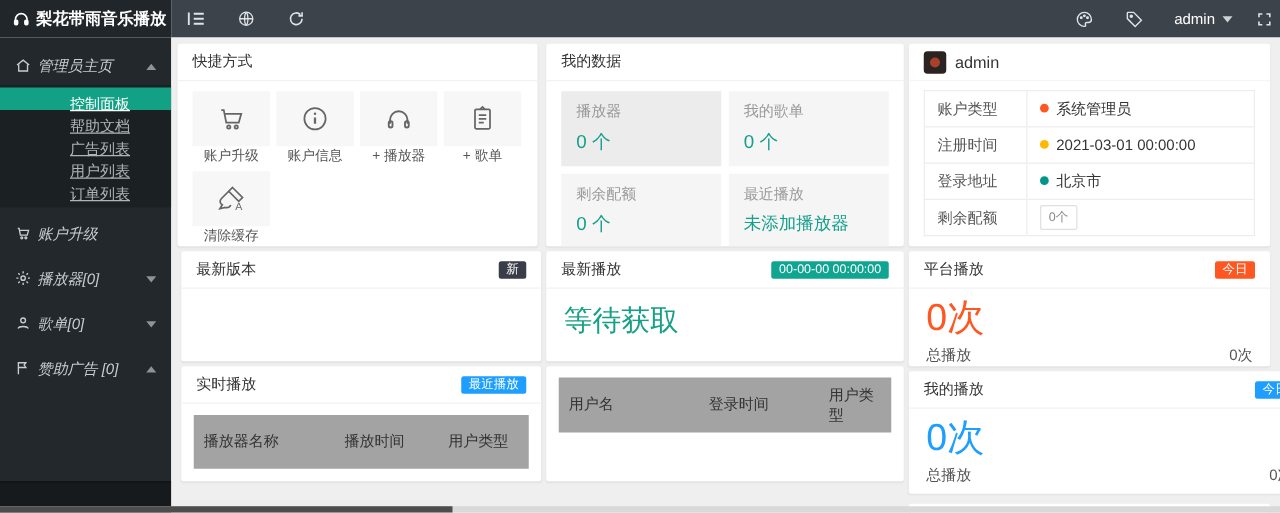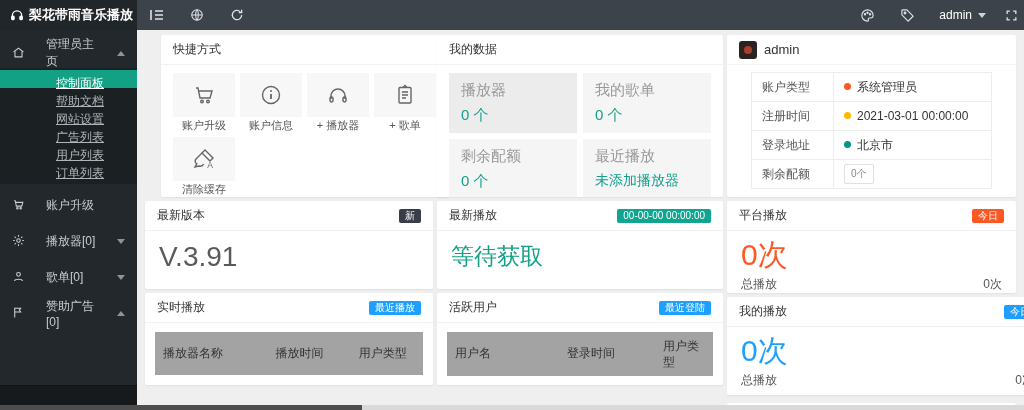--- a/index.html
+++ b/index.html
@@ -11,21 +11,21 @@
     color:#fff; display:flex; align-items:center; gap:5px; padding-left:10px; font-size:13px; font-weight:bold; }
   .topbar { position:absolute; left:137px; top:0; right:0; height:30px; background:#3c434b;
     display:flex; align-items:center; color:#dfe2e6; }
   .tb-ic { width:40px; height:30px; display:flex; align-items:center; justify-content:center; cursor:pointer; }
   .tb-right { margin-left:auto; display:flex; align-items:center; }
   .tb-user { display:flex; align-items:center; gap:6px; font-size:12px; color:#fff; padding:0 12px; cursor:pointer; }
   .caret-down { width:0; height:0; border-left:4px solid transparent; border-right:4px solid transparent; border-top:5px solid #cfd3d6; }
 
   
   .sidebar { position:absolute; left:0; top:30px; width:137px; bottom:0; background:#23282c; color:#c8cdd1; font-size:12px; }
-  .side-item { height:30px; display:flex; align-items:center; gap:20px; padding:0 12px; cursor:pointer; position:relative; }
+  .side-item { height:30px; display:flex; align-items:center; gap:4px; padding:0 12px; cursor:pointer; position:relative;font-style:italic; }
   .side-item .lbl { flex:1; }
   .arrow-up { width:0; height:0; border-left:4px solid transparent; border-right:4px solid transparent; border-bottom:5px solid #8d9398; }
   .arrow-down { width:0; height:0; border-left:4px solid transparent; border-right:4px solid transparent; border-top:5px solid #8d9398; }
   .submenu { background:#1b2023; padding:2px 0 6px; }
   .sub-item { height:18px; line-height:27px; padding-left:56px; color:#aeb4b9; cursor:pointer;text-decoration:underline; }
   .sub-item.active { background:#13a185; color:#fff; }
   .side-gap { height:8px; }
   .side-bottom { position:absolute; left:0; right:0; bottom:5px; top:355px; background:#171a1d; border-top:1px solid #101214; }
   .side-bottom .side-item { margin-top:18px; color:#b9bec2; }
   .s-ic { width:14px; height:14px; flex:0 0 14px; display:inline-flex; }
@@ -36,21 +36,21 @@
   .card { position:absolute; background:#fff; border-radius:2px; box-shadow:0 1px 2px rgba(0,0,0,.06); overflow:hidden; }
   .card-h { height:30px; display:flex; align-items:center; padding:0 12px; font-size:12px; color:#333;
     border-bottom:1px solid #f2f2f2; }
   .card-h .sp { flex:1; }
   .badge { font-size:10px; color:#fff; padding:2px 6px; border-radius:2px; line-height:1; }
   .badge.dark { background:#393d49; }
   .badge.teal { background:#0fa591; }
   .badge.orange { background:#ff5722; }
   .badge.blue { background:#1e9fff; }
 
-  .c-shortcuts { left:24px;  top:5px;  width:288px; height:162px; }
+  .c-shortcuts { left:5px;  top:5px;  width:288px; height:162px; }
   .c-mydata    { left:300px; top:5px; width:286px; height:162px; }
   .c-profile   { left:590px; top:5px; width:289px; height:162px; }
   .c-version   { left:8px;  top:171px; width:288px; height:88px; }
   .c-latest    { left:300px; top:171px; width:286px; height:88px; }
   .c-platform  { left:590px; top:171px; width:289px; height:92px; }
   .c-realtime  { left:8px;  top:263px; width:288px; height:92px; }
   .c-active    { left:300px; top:263px; width:286px; height:92px; }
   .c-myplay    { left:590px; top:267px; width:321px; height:98px; }
   .c-next      { left:590px; top:373px; width:289px; height:7px; }
 
@@ -58,27 +58,27 @@
   .sc-body { padding:8px 12px 0; }
   .sc-grid { display:grid; grid-template-columns:repeat(4,62px); column-gap:5px; row-gap:4px; }
   .sc-item { cursor:pointer; text-align:center; }
   .sc-tile { width:62px; height:44px; background:#f7f7f7; display:flex; align-items:center; justify-content:center; color:#555; }
   .sc-lbl { font-size:11px; color:#555; line-height:16px; white-space:nowrap; }
 
   
   .md-body { padding:8px 12px; display:grid; grid-template-columns:1fr 1fr; gap:6px; }
   .md-tile { background:#f5f5f5; height:60px; padding:8px 12px; cursor:pointer; }
   .md-tile.first { background:#ececec; }
-  .md-lbl { font-size:15px; color:#999;font-family:Liberation Serif, serif; }
+  .md-lbl { font-size:12px; color:#999;font-family:Liberation Serif, serif; }
   .md-val { font-size:15px; color:#16a08c; margin-top:6px; }
 
   
   .avatar { width:18px; height:18px; border-radius:3px; background:#2b2321; margin-right:7px; position:relative; }
   .avatar::after { content:""; position:absolute; left:5px; top:5px; width:8px; height:8px; border-radius:50%; background:#a8402a; }
-  .pf-body { padding:7px 24px; }
+  .pf-body { padding:7px 12px; }
   table.pf { width:100%; border-collapse:collapse; }
   table.pf td { border:1px solid #ededed; font-size:12px; height:29px; padding:0 10px; }
   td.pf-lbl { width:82px; color:#555; }
   td.pf-val { color:#333; }
   .dot { display:inline-block; width:7px; height:7px; border-radius:50%; margin-right:6px; vertical-align:1px; }
   .mini-box { display:inline-block; border:1px solid #e0e0e0; border-radius:2px; font-size:10px; color:#888; padding:2px 6px; }
 
   
   .big-body { padding:10px 14px; }
   .big-gray { font-size:28px; color:#5a5a5a; }
@@ -164,21 +164,20 @@
           <path d="M3 11l9-7 9 7"></path>
           <path d="M5.5 10v10h13V10"></path>
         </svg>
     </span>
     <span class="lbl">管理员主页</span>
     <span class="arrow-up"></span>
   </div>
   <div class="submenu">
     <div class="sub-item active">控制面板</div>
     <div class="sub-item">帮助文档</div>
-    <div class="sub-item">网站设置</div>
     <div class="sub-item">广告列表</div>
     <div class="sub-item">用户列表</div>
     <div class="sub-item">订单列表</div>
   </div>
   <div class="side-item" style="margin-top:6px">
     <span class="s-ic">
       <svg width="13" height="13" viewBox="0 0 24 24" fill="none" stroke="#c8cdd1" stroke-width="2">
           <path d="M4 5h2l2 10h10l2-7H7"></path>
           <circle cx="10" cy="19" r="1.4"></circle>
           <circle cx="16" cy="19" r="1.4"></circle>
@@ -348,21 +347,20 @@
         </table>
     </div>
   </div>
 
   <div class="card c-version">
     <div class="card-h">
       <span>最新版本</span>
       <span class="sp"></span>
       <span class="badge dark">新</span>
     </div>
-    <div class="big-body"><span class="big-gray">V.3.91</span></div>
   </div>
 
   <div class="card c-latest">
     <div class="card-h">
       <span>最新播放</span>
       <span class="sp"></span>
       <span class="badge teal">00-00-00 00:00:00</span>
     </div>
     <div class="big-body"><span class="big-teal">等待获取</span></div>
   </div>
@@ -389,25 +387,20 @@
       <span class="badge blue">最近播放</span>
     </div>
     <div class="tbl-head">
       <div class="rt-c1">播放器名称</div>
       <div class="rt-c2">播放时间</div>
       <div class="rt-c3">用户类型</div>
     </div>
   </div>
 
   <div class="card c-active">
-    <div class="card-h">
-      <span>活跃用户</span>
-      <span class="sp"></span>
-      <span class="badge blue">最近登陆</span>
-    </div>
     <div class="tbl-head">
       <div class="au-c1">用户名</div>
       <div class="au-c2">登录时间</div>
       <div class="au-c3">用户类型</div>
     </div>
   </div>
 
   <div class="card c-myplay">
     <div class="card-h">
       <span>我的播放</span>

